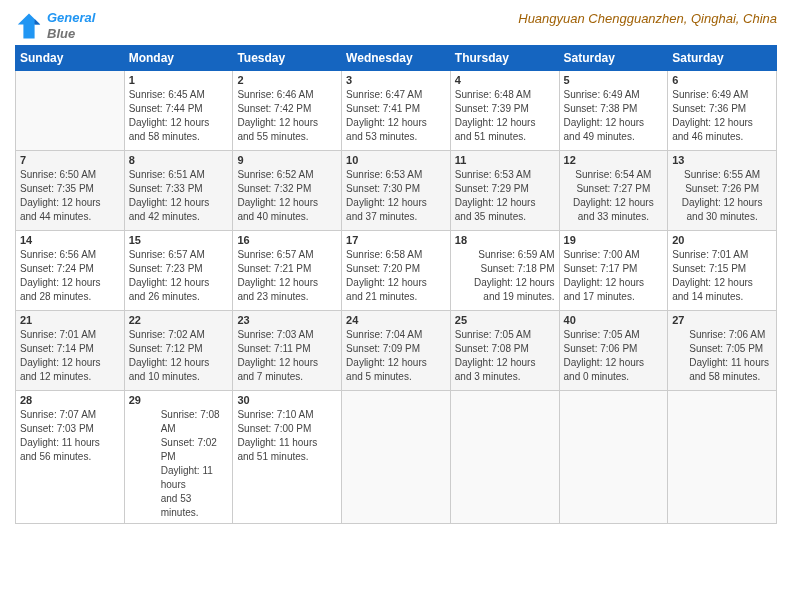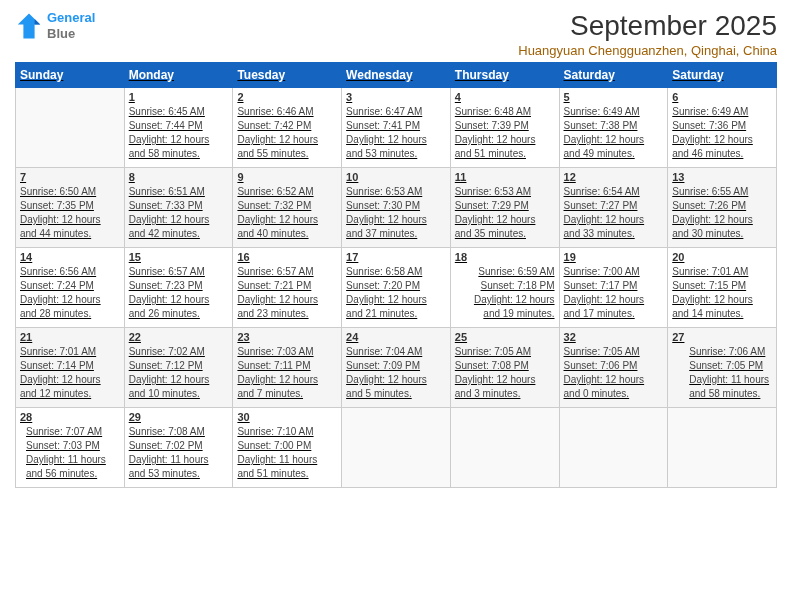--- a/index.html
+++ b/index.html
@@ -13,20 +13,21 @@
     .page {
       width: 792px;
       height: 612px;
       padding: 10px 15px;
     }
     .header {
       display: flex;
       align-items: flex-start;
       justify-content: space-between;
       margin-bottom: 4px;
+      font-style: italic;
     }
     .logo {
       display: flex;
       align-items: center;
       gap: 4px;
     }
     .logo-text {
       font-size: 13px;
       font-weight: bold;
       color: #333;
@@ -49,21 +50,20 @@
     }
     .subtitle {
       font-size: 13px;
       color: #a16207;
       margin-top: 1px;
     }
     .calendar {
       width: 100%;
       border-collapse: collapse;
       border: 1px solid #ccc;
-      text-decoration: underline;
     }
     .calendar th {
       background: #1565C0;
       color: white;
       padding: 5px 4px;
       text-align: left;
       font-size: 12px;
       font-weight: bold;
       border: 1px solid #1565C0;
     }
@@ -104,21 +104,20 @@
       <svg class="logo-icon" viewBox="0 0 40 40">
         <polygon points="20,2 36,18 28,18 28,38 12,38 12,18 4,18" fill="#2196F3"></polygon>
         <polygon points="28,10 36,18 28,18" fill="#1565C0"></polygon>
       </svg>
       <div class="logo-text">
         <div><span>General</span></div>
         <div><span style="color:#737373">Blue</span></div>
       </div>
     </div>
     <div class="title-section">
-      <div class="month-title">September 2025</div>
       <div class="subtitle">Huangyuan Chengguanzhen, Qinghai, China</div>
     </div>
   </div>
 
   <table class="calendar">
     <thead>
       <tr>
       <th>Sunday</th>
           <th>Monday</th>
           <th>Tuesday</th>
@@ -205,28 +204,28 @@
           </td>
           <td>
             <span class="day-num">11</span>
             <div class="day-info" style="white-space: pre-line;">Sunrise: 6:53 AM
 Sunset: 7:29 PM
 Daylight: 12 hours
 and 35 minutes.</div>
           </td>
           <td>
             <span class="day-num">12</span>
-            <div class="day-info" style="white-space: pre-line;">Sunrise: 6:54 AM
+            <div class="day-info" style="white-space: pre-line; text-align: center;">Sunrise: 6:54 AM
 Sunset: 7:27 PM
 Daylight: 12 hours
 and 33 minutes.</div>
           </td>
           <td>
             <span class="day-num">13</span>
-            <div class="day-info" style="white-space: pre-line;">Sunrise: 6:55 AM
+            <div class="day-info" style="white-space: pre-line; text-align: center;">Sunrise: 6:55 AM
 Sunset: 7:26 PM
 Daylight: 12 hours
 and 30 minutes.</div>
           </td>
         </tr>
         <tr>
           <td>
             <span class="day-num">14</span>
             <div class="day-info" style="white-space: pre-line;">Sunrise: 6:56 AM
 Sunset: 7:24 PM
@@ -306,45 +305,45 @@
 and 5 minutes.</div>
           </td>
           <td>
             <span class="day-num">25</span>
             <div class="day-info" style="white-space: pre-line;">Sunrise: 7:05 AM
 Sunset: 7:08 PM
 Daylight: 12 hours
 and 3 minutes.</div>
           </td>
           <td>
-            <span class="day-num">32</span>
+            <span class="day-num">40</span>
             <div class="day-info" style="white-space: pre-line;">Sunrise: 7:05 AM
 Sunset: 7:06 PM
 Daylight: 12 hours
 and 0 minutes.</div>
           </td>
           <td>
             <span class="day-num">27</span>
             <div class="day-info" style="white-space: pre-line; margin-left: 17px;">Sunrise: 7:06 AM
 Sunset: 7:05 PM
 Daylight: 11 hours
 and 58 minutes.</div>
           </td>
         </tr>
         <tr>
           <td>
             <span class="day-num">28</span>
-            <div class="day-info" style="white-space: pre-line; margin-left: 6px;">Sunrise: 7:07 AM
+            <div class="day-info" style="white-space: pre-line;">Sunrise: 7:07 AM
 Sunset: 7:03 PM
 Daylight: 11 hours
 and 56 minutes.</div>
           </td>
           <td>
             <span class="day-num">29</span>
-            <div class="day-info" style="white-space: pre-line;">Sunrise: 7:08 AM
+            <div class="day-info" style="white-space: pre-line; margin-left: 32px;">Sunrise: 7:08 AM
 Sunset: 7:02 PM
 Daylight: 11 hours
 and 53 minutes.</div>
           </td>
           <td>
             <span class="day-num">30</span>
             <div class="day-info" style="white-space: pre-line;">Sunrise: 7:10 AM
 Sunset: 7:00 PM
 Daylight: 11 hours
 and 51 minutes.</div>

